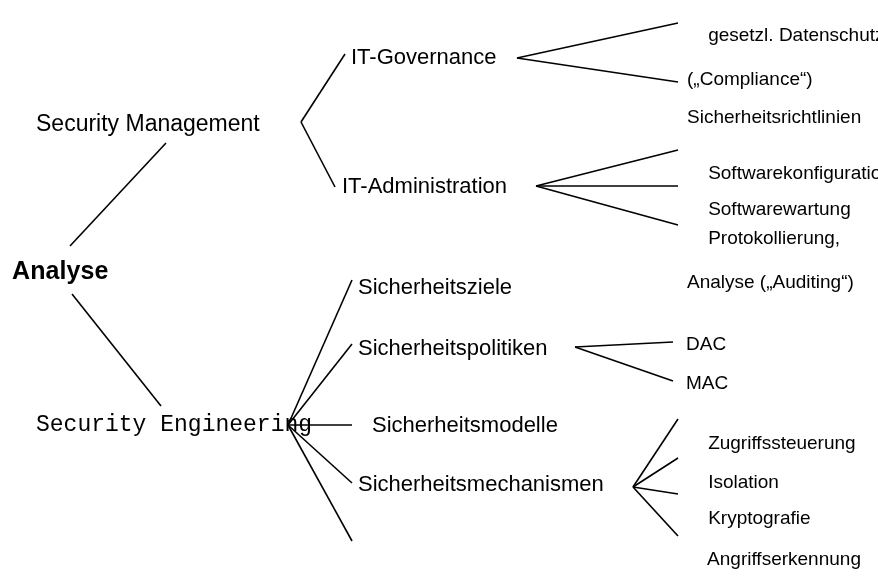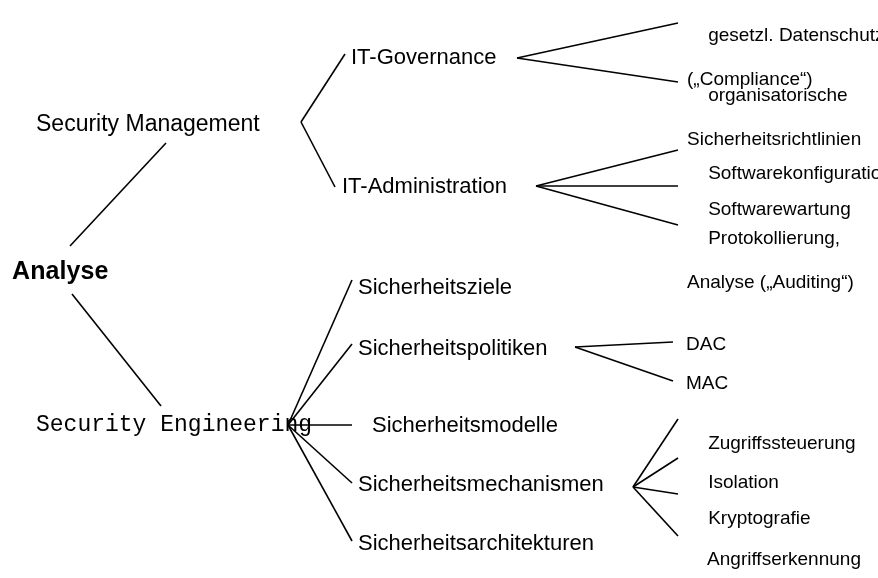--- a/index.html
+++ b/index.html
@@ -105,29 +105,27 @@
   <div class="node lvl2" style="left:342px; top:173px;">IT-Administration</div>
 
   <div class="node lvl2" style="left:358px; top:274px;">Sicherheitsziele</div>
 
   <div class="node lvl2" style="left:358px; top:335px;">Sicherheitspolitiken</div>
 
   <div class="node lvl2" style="left:372px; top:412px;">Sicherheitsmodelle</div>
 
   <div class="node lvl2" style="left:358px; top:471px;">Sicherheitsmechanismen</div>
 
-  <div class="node lvl2" style="left:358px; top:530px;">Sicherheitsarchitekturen</div>
 
   <div class="node lvl3" style="left:687px; top:2px;">
     <span>gesetzl. Datenschutz</span>
     <span class="line2">(„Compliance“)</span>
   </div>
 
   <div class="node lvl3" style="left:687px; top:62px;">
-    <span>organisatorische</span>
     <span class="line2">Sicherheitsrichtlinien</span>
   </div>
 
   <div class="node lvl3" style="left:687px; top:140px;">
     <span>Softwarekonfiguration</span>
   </div>
 
   <div class="node lvl3" style="left:687px; top:176px;">
     <span>Softwarewartung</span>
   </div>

